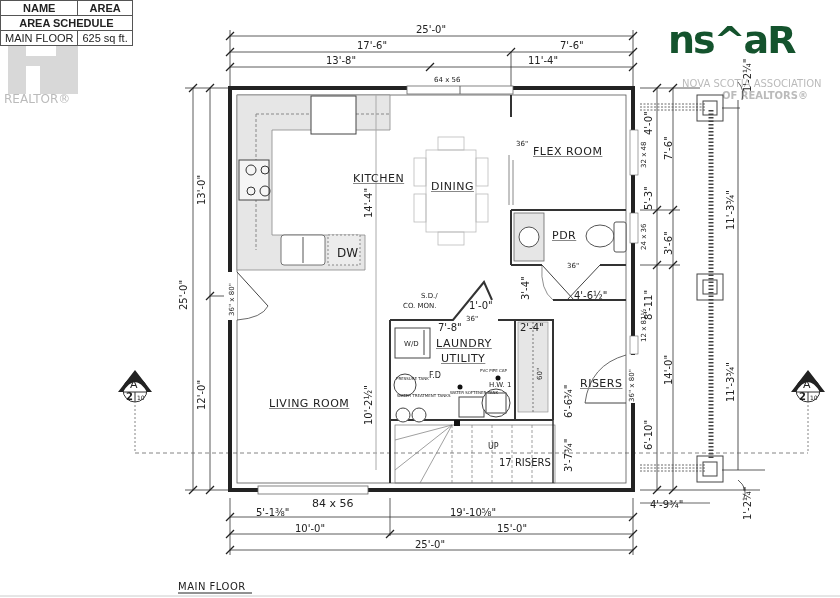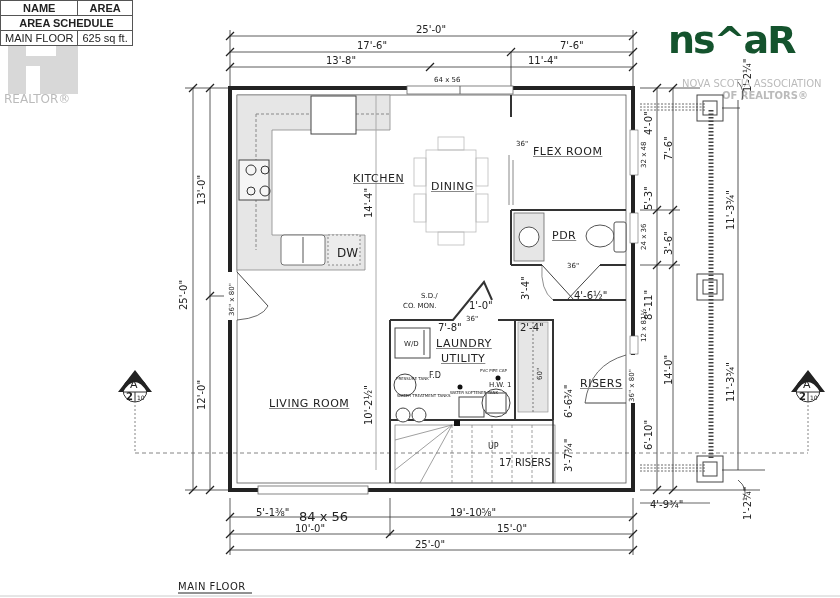--- a/index.html
+++ b/index.html
@@ -275,21 +275,21 @@
 <div class="small" style="left:458px;top:457px;font-size:10px;margin-left:41px;">17 RISERS</div>
 
 <div class="dim" style="left:416px;top:24px;">25'-0"</div>
 <div class="dim" style="left:357px;top:40px;">17'-6"</div>
 <div class="dim" style="left:560px;top:40px;">7'-6"</div>
 <div class="dim" style="left:326px;top:55px;">13'-8"</div>
 <div class="dim" style="left:528px;top:55px;">11'-4"</div>
 <div class="small" style="left:434px;top:76px;font-size:7px;">64 x 56</div>
 <div class="dim" style="left:256px;top:507px;">5'-1⅜"</div>
 <div class="dim" style="left:450px;top:507px;">19'-10⅝"</div>
-<div class="small" style="left:299px;top:497px;font-size:13px;margin-top:12px;">84 x 56</div>
+<div class="small" style="left:312px;top:497px;font-size:11px;">84 x 56</div>
 <div class="dim" style="left:295px;top:523px;">10'-0"</div>
 <div class="dim" style="left:497px;top:523px;">15'-0"</div>
 <div class="dim" style="left:415px;top:539px;">25'-0"</div>
 <div class="dim" style="left:650px;top:499px;">4'-9¾"</div>
 <div class="dim" style="left:438px;top:322px;">7'-8"</div>
 <div class="dim" style="left:469px;top:300px;">1'-0"</div>
 <div class="small" style="left:466px;top:315px;font-size:7px;">36"</div>
 <div class="dim" style="left:520px;top:322px;">2'-4"</div>
 <div class="dim" style="left:574px;top:290px;">4'-6½"</div>
 <div class="small" style="left:516px;top:140px;font-size:7px;">36"</div>

